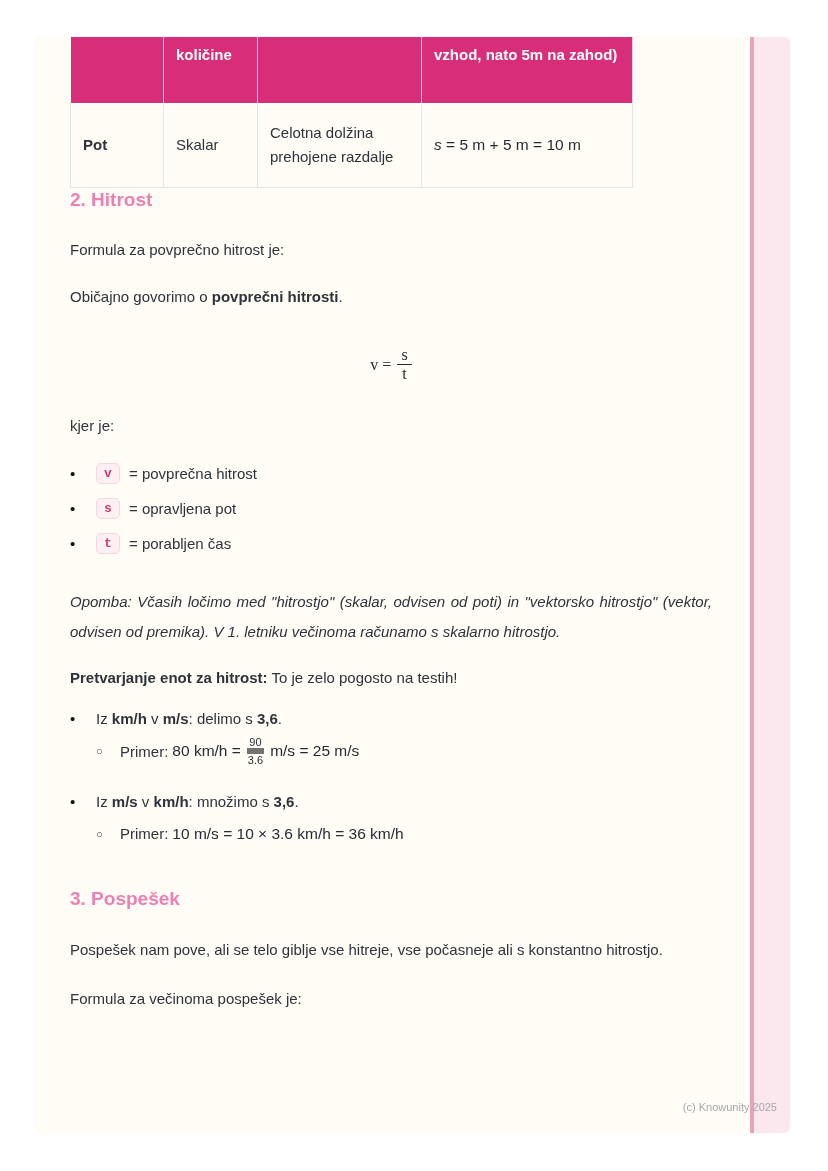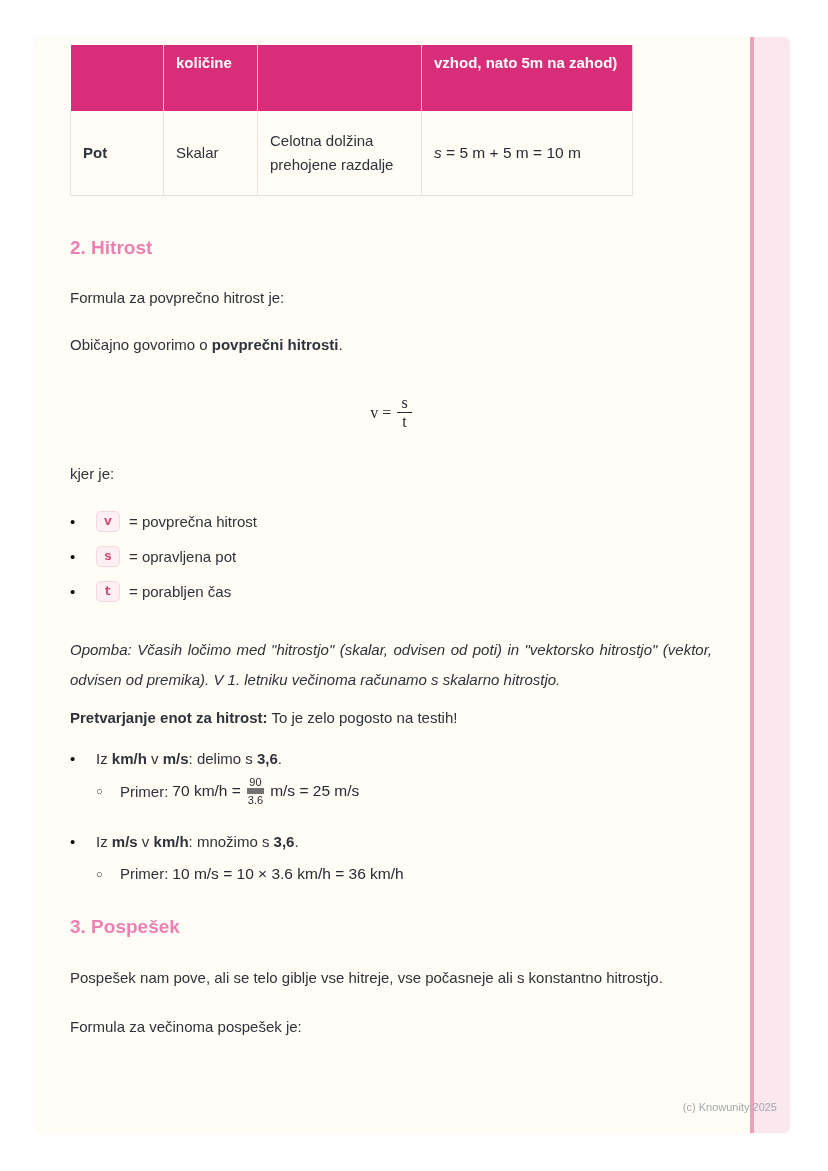--- a/index.html
+++ b/index.html
@@ -22,21 +22,21 @@
   .edge-strip {
     position:absolute;
     top:0; right:0;
     width:40px; height:100%;
     background:#fbe8ee;
     border-left:4px solid #e8a2ba;
     border-radius:0 6px 6px 0;
   }
   .content {
     position:absolute;
-    left:35px; top:8px;
+    left:35px; top:0;
     width:642px;
   }
   
   table.data-table {
     border-collapse:collapse;
     width:562px;
     table-layout:fixed;
     font-size:15px;
   }
   table.data-table col.c1 { width:93px; }
@@ -65,21 +65,20 @@
   table.data-table tbody tr.row-2 { height:103px; background:#f7f8fa; }
   td.cell-name { font-weight:700; }
   .math {
     font-family:Liberation Sans, sans-serif;
     color:#262b33;
     font-size:15.5px;
   }
   .math .var { font-style:italic; }
   
   h2.section-heading {
-    margin-top:40px;
     font-size:19px;
     line-height:24px;
     font-weight:700;
     color:#ee7fb2;
   }
   p.body-line { margin-top:26px; font-size:15px; line-height:21px; }
   p.tight { margin-top:27px; }
   .bold { font-weight:700; }
   
   .formula-block {
@@ -234,51 +233,51 @@
       </li>
       <li>
         <span class="bullet-dot">•</span>
         <span class="code-badge">t</span>
         <span>= porabljen čas</span>
       </li>
     </ul>
 
     <p class="note">Opomba: Včasih ločimo med "hitrostjo" (skalar, odvisen od poti) in "vektorsko hitrostjo" (vektor, odvisen od premika). V 1. letniku večinoma računamo s skalarno hitrostjo.</p>
 
-    <p class="body-line" style="margin-top:12px"><span class="bold">Pretvarjanje enot za hitrost:</span><span> To je zelo pogosto na testih!</span></p>
+    <p class="body-line" style="margin-top:20px"><span class="bold">Pretvarjanje enot za hitrost:</span><span> To je zelo pogosto na testih!</span></p>
 
     <ul class="conv-list">
       <li>
         <div class="conv-line">
           <span class="bullet-dot">•</span>
           <span><span>Iz </span><span class="bold">km/h</span><span> v </span><span class="bold">m/s</span><span>: delimo s </span><span class="bold">3,6</span><span>.</span></span>
         </div>
         <div class="sub-line">
           <span class="sub-dot">○</span>
           <span>Primer:</span>
-          <span class="math"><span>70 km/h =</span><span class="frac small">
+          <span class="math"><span>80 km/h =</span><span class="frac small">
                 <span class="num">90</span>
                 <span class="den">3.6</span>
               </span><span>m/s = 25 m/s</span></span>
         </div>
       </li>
       <li style="margin-top:24px">
         <div class="conv-line">
           <span class="bullet-dot">•</span>
           <span><span>Iz </span><span class="bold">m/s</span><span> v </span><span class="bold">km/h</span><span>: množimo s </span><span class="bold">3,6</span><span>.</span></span>
         </div>
         <div class="sub-line">
           <span class="sub-dot">○</span>
           <span>Primer:</span>
           <span class="math">10 m/s = 10 × 3.6 km/h = 36 km/h</span>
         </div>
       </li>
     </ul>
 
-    <h2 class="section-heading" style="margin-top:26px">3. Pospešek</h2>
+    <h2 class="section-heading" style="margin-top:38px">3. Pospešek</h2>
 
     <p class="justified">Pospešek nam pove, ali se telo giblje vse hitreje, vse počasneje ali s konstantno hitrostjo.</p>
 
     <p class="body-line" style="margin-top:23px">Formula za večinoma pospešek je:</p>
 
   </div>
 </div>
 
 <div class="copyright">(c) Knowunity 2025</div>
 

